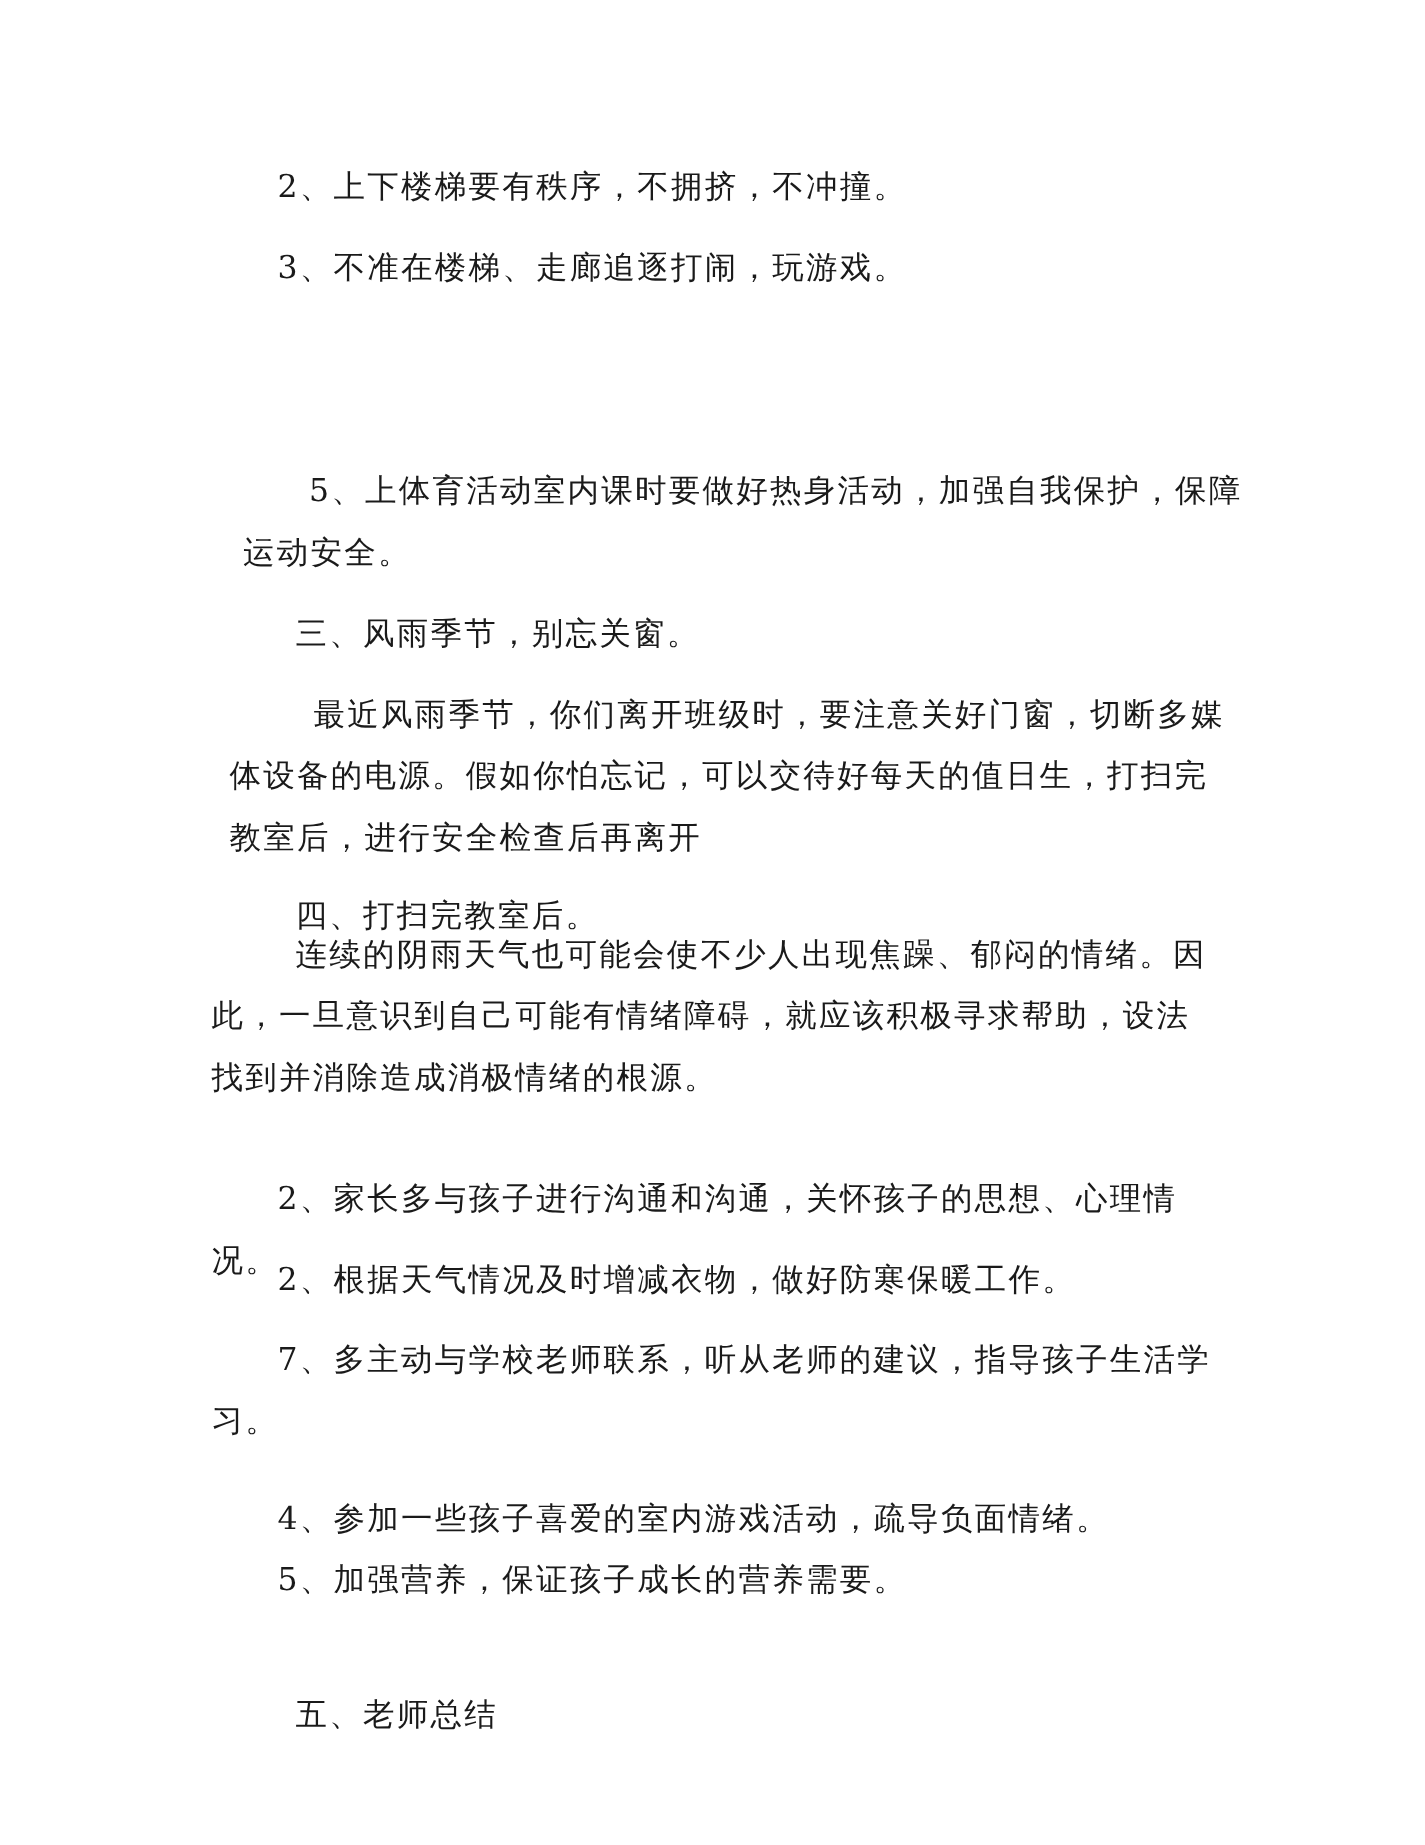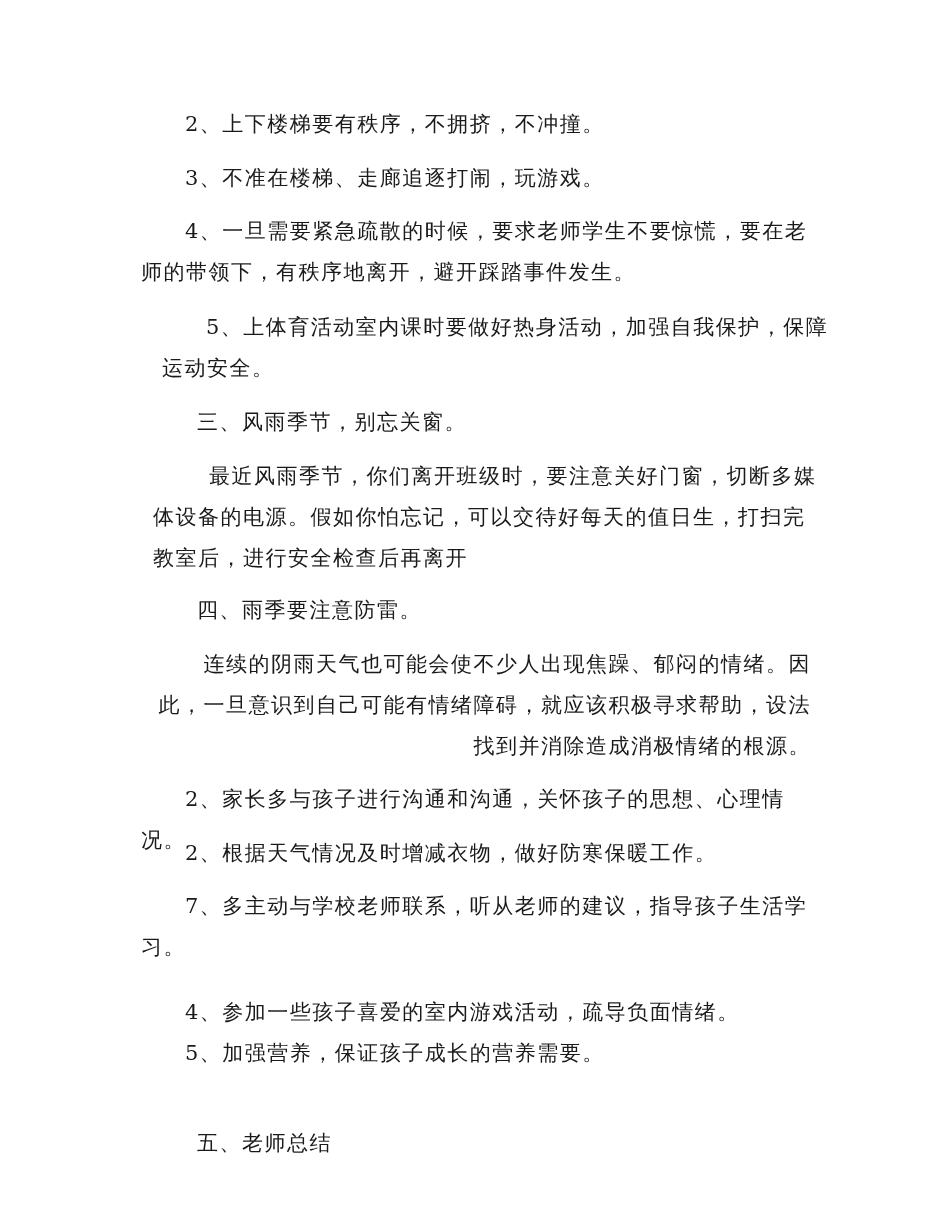--- a/index.html
+++ b/index.html
@@ -21,25 +21,24 @@
     margin: 0;
   }
   .para.heading { text-indent: 56px; }
 </style>
 </head>
 <body>
 
 <div class="page">
   <p class="para" style="top:104px;">2、上下楼梯要有秩序，不拥挤，不冲撞。</p>
   <p class="para" style="top:158px;">3、不准在楼梯、走廊追逐打闹，玩游戏。</p>
-  <p class="para" style="top:211px;">4、一旦需要紧急疏散的时候，要求老师学生不要惊慌，要在老师的带领下，有秩序地离开，避开踩踏事件发生。</p>
   <p class="para" style="top:307px;margin-left:21px;">5、上体育活动室内课时要做好热身活动，加强自我保护，保障运动安全。</p>
   <p class="para heading" style="top:402px;">三、风雨季节，别忘关窗。</p>
   <p class="para heading" style="top:456px;margin-left:12px;">最近风雨季节，你们离开班级时，要注意关好门窗，切断多媒体设备的电源。假如你怕忘记，可以交待好每天的值日生，打扫完教室后，进行安全检查后再离开</p>
-  <p class="para heading" style="top:590px;">四、雨季要注意防雷。</p>
-  <p class="para heading" style="top:644px;text-align:right;">连续的阴雨天气也可能会使不少人出现焦躁、郁闷的情绪。因此，一旦意识到自己可能有情绪障碍，就应该积极寻求帮助，设法找到并消除造成消极情绪的根源。</p>
+  <p class="para heading" style="top:590px;">四、打扫完教室后。</p>
+  <p class="para heading" style="top:616px;">连续的阴雨天气也可能会使不少人出现焦躁、郁闷的情绪。因此，一旦意识到自己可能有情绪障碍，就应该积极寻求帮助，设法找到并消除造成消极情绪的根源。</p>
   <p class="para" style="top:779px;">2、家长多与孩子进行沟通和沟通，关怀孩子的思想、心理情况。</p>
   <p class="para" style="top:833px;">2、根据天气情况及时增减衣物，做好防寒保暖工作。</p>
   <p class="para" style="top:886px;">7、多主动与学校老师联系，听从老师的建议，指导孩子生活学习。</p>
   <p class="para" style="top:980px;margin-top:12px;">4、参加一些孩子喜爱的室内游戏活动，疏导负面情绪。</p>
   <p class="para" style="top:1033px;">5、加强营养，保证孩子成长的营养需要。</p>
   <p class="para heading" style="top:1087px;margin-top:36px;">五、老师总结</p>
 </div>
 
 </body></html>

